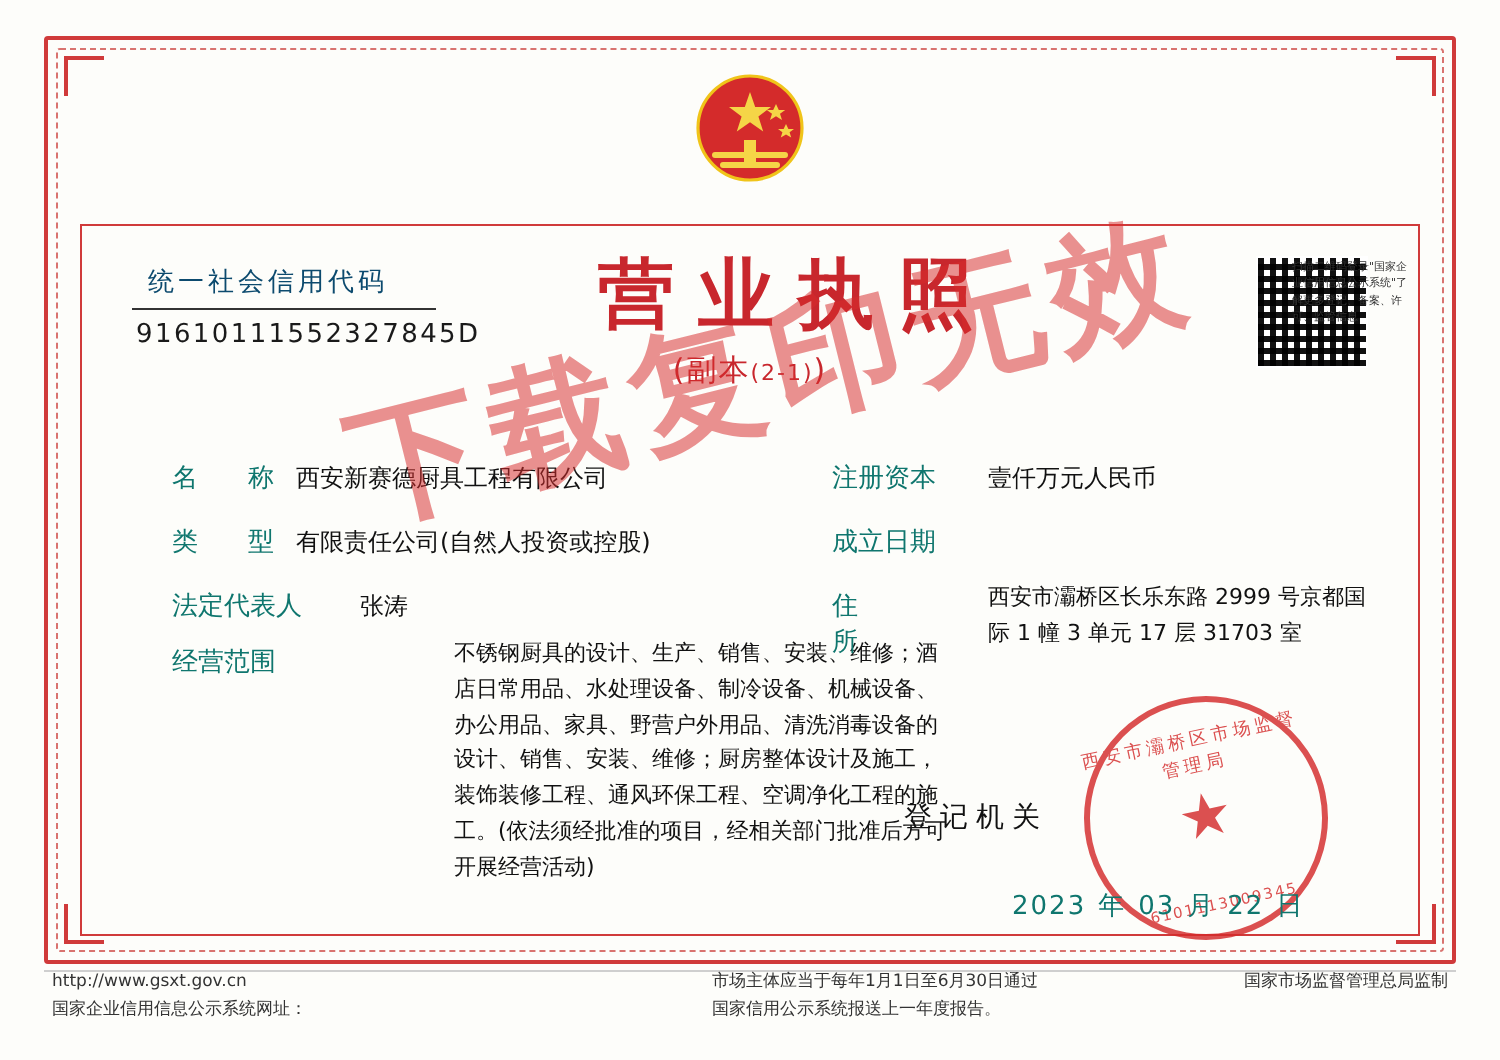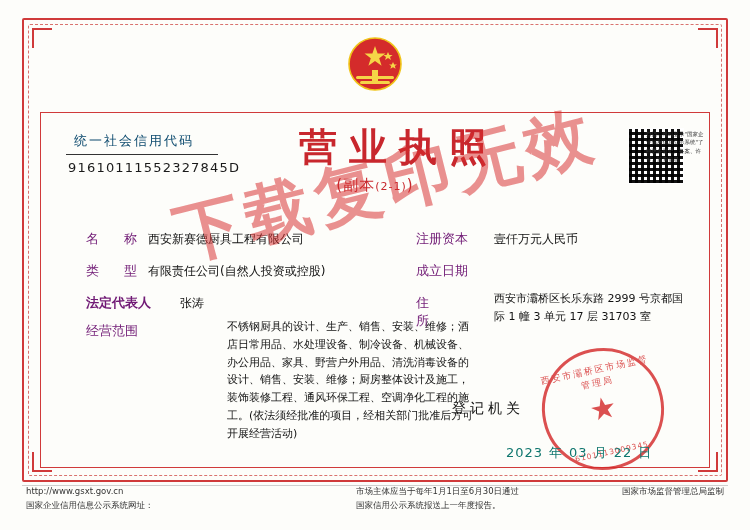--- a/index.html
+++ b/index.html
@@ -141,36 +141,36 @@
     top: 130px;
     width: 62px;
     font-size: 5.5px;
     line-height: 1.5;
     color: #333;
     text-align: left;
   }
   .f-label {
     position: absolute;
     font-size: 13px;
-    color: #701a75;
+    color: #0f766e;
     letter-spacing: 6px;
     width: 76px;
   }
   .f-value {
     position: absolute;
     font-size: 12px;
     color: #111;
     line-height: 1.55;
   }
 
   .row-name-label { left: 86px; top: 230px; }
   .row-name-value { left: 148px; top: 230px; }
   .row-type-label { left: 86px; top: 262px; }
   .row-type-value { left: 148px; top: 262px; }
-  .row-rep-label  { left: 86px; top: 294px; letter-spacing: 0px; width: 84px; font-weight: bold; }
+  .row-rep-label  { left: 86px; top: 294px; letter-spacing: 0px; width: 84px; }
   .row-rep-value  { left: 180px; top: 294px; }
   .row-scope-label{ left: 86px; top: 322px; letter-spacing: 0px; width: 84px; }
   .row-scope-value{ left: 196px; top: 318px; width: 252px; font-size: 11px; line-height: 1.62; margin-left: 31px; }
 
   .row-cap-label  { left: 416px; top: 230px; letter-spacing: 0px; width: 72px; }
   .row-cap-value  { left: 494px; top: 230px; }
   .row-est-label  { left: 416px; top: 262px; letter-spacing: 0px; width: 72px; }
   .row-est-value  { left: 494px; top: 262px; }
   .row-addr-label { left: 416px; top: 294px; letter-spacing: 22px; width: 72px; }
   .row-addr-value { left: 494px; top: 290px; width: 198px; font-size: 11px; line-height: 1.6; }

